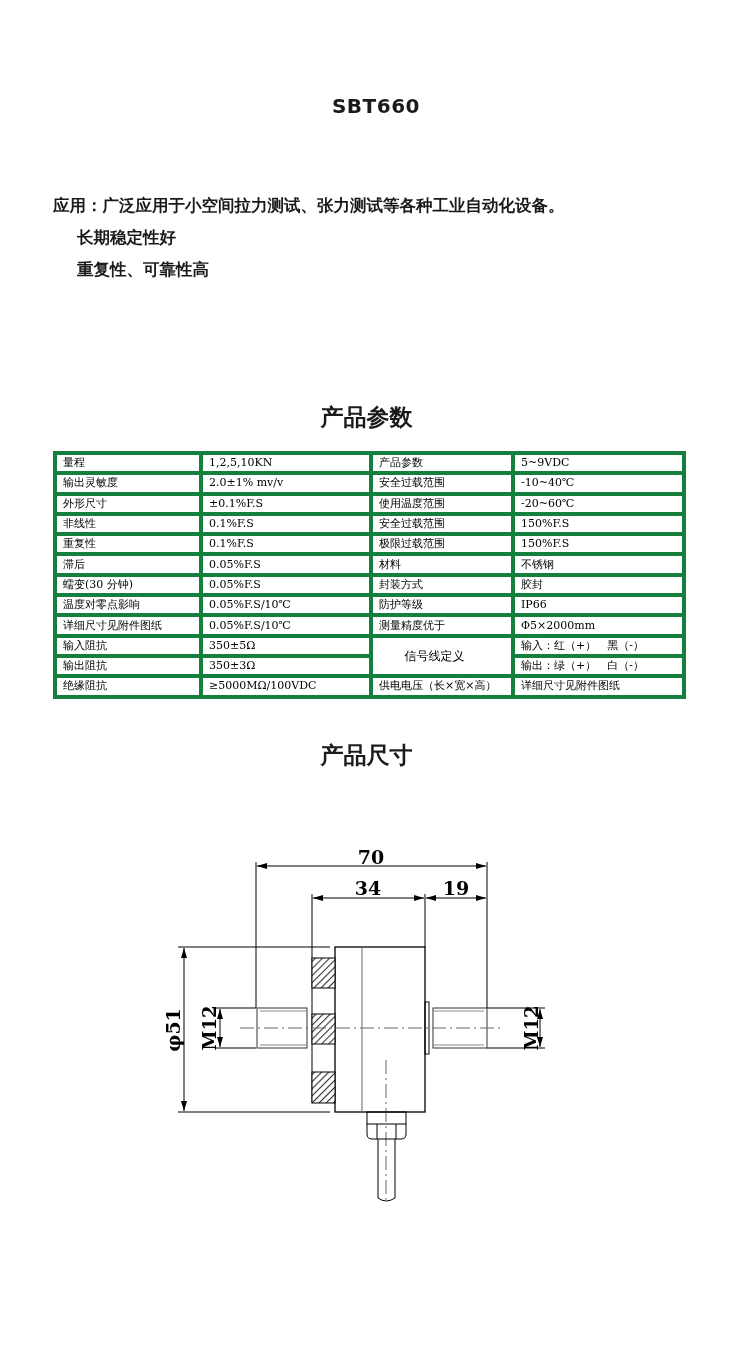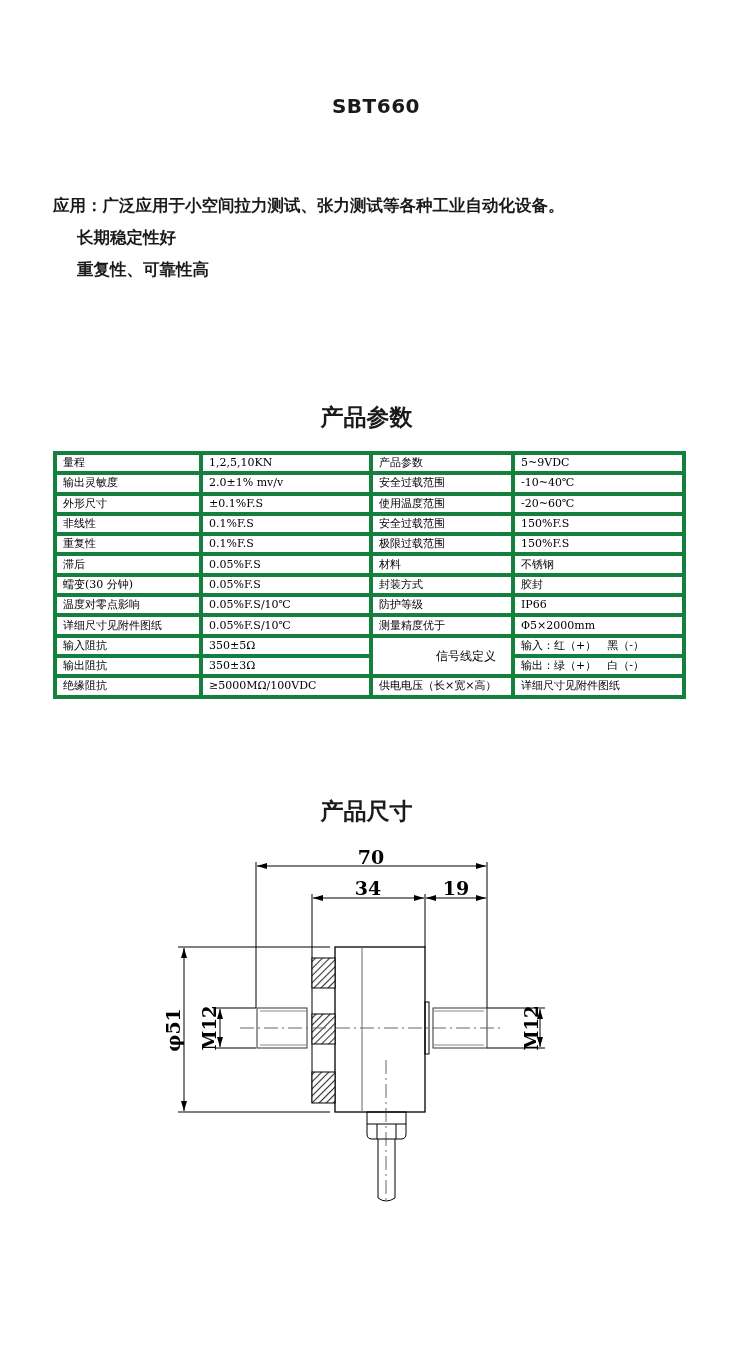--- a/index.html
+++ b/index.html
@@ -4,21 +4,21 @@
   <style>
     html, body { margin: 0; padding: 0; background: #ffffff; }
     body { width: 750px; height: 1356px; position: relative; overflow: hidden; font-family: "DejaVu Sans", sans-serif; color: #1a1a1a; }
     .title { position: absolute; top: 94px; left: 0; width: 720px; text-align: center; font-size: 20px; font-weight: bold; letter-spacing: 0.5px; font-family: "DejaVu Sans", sans-serif; margin-left: 16px; }
     .intro { position: absolute; left: 53px; top: 190px; font-size: 16.5px; font-weight: bold; line-height: 32px; }
     .intro .line { white-space: nowrap; height: 32px; }
     .intro .indent { padding-left: 24px; }
     .section-title { position: absolute; left: 0; width: 733px; text-align: center; font-size: 23px; font-weight: bold; }
     table.params { position: absolute; left: 53px; top: 451px; width: 629px; border-collapse: collapse; font-family: "DejaVu Serif", serif; font-size: 11px; table-layout: fixed; }
     table.params td { border: 4px solid #15803d; height: 16.3px; padding: 0 15px 0 6px; line-height: 16px; white-space: nowrap; overflow: hidden; color: #000; }
-    table.params td.center { text-align: right; padding-left: 0; font-size: 12px; }
+    table.params td.center { text-align: center; padding-left: 0; font-size: 12px; }
     .drawing { position: absolute; left: 0; top: 830px; width: 750px; height: 400px; }
   </style>
 </head>
 <body>
 
 <div class="title">SBT660</div>
 
 <div class="intro">
   <div class="line">应用：广泛应用于小空间拉力测试、张力测试等各种工业自动化设备。</div>
   <div class="line indent">长期稳定性好</div>
@@ -102,21 +102,21 @@
     </tr>
     <tr>
       <td>绝缘阻抗</td>
       <td>≥5000MΩ/100VDC</td>
       <td>供电电压（长×宽×高）</td>
       <td>详细尺寸见附件图纸</td>
     </tr>
   </tbody>
 </table>
 
-<div class="section-title" style="top:796px;">产品尺寸</div>
+<div class="section-title" style="top:740px;">产品尺寸</div>
 
 <svg class="drawing" viewBox="0 830 750 400" width="750" height="400" xmlns="http://www.w3.org/2000/svg">
   <defs>
     <pattern id="hatch" patternUnits="userSpaceOnUse" width="5" height="5" patternTransform="rotate(45)">
       <rect width="5" height="5" fill="#ffffff"></rect>
       <line x1="0" y1="0" x2="0" y2="5" stroke="#333" stroke-width="2.2"></line>
     </pattern>
     <marker id="arr" viewBox="0 0 10 6" refX="10" refY="3" markerWidth="10" markerHeight="6" orient="auto-start-reverse" markerUnits="userSpaceOnUse">
       <path d="M0,0 L10,3 L0,6 Z" fill="#000"></path>
     </marker>

